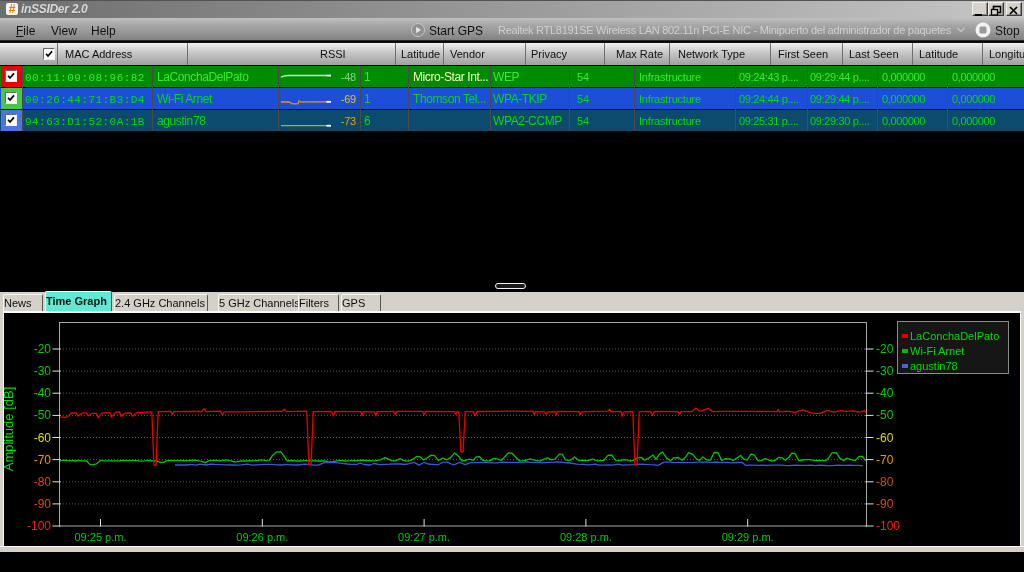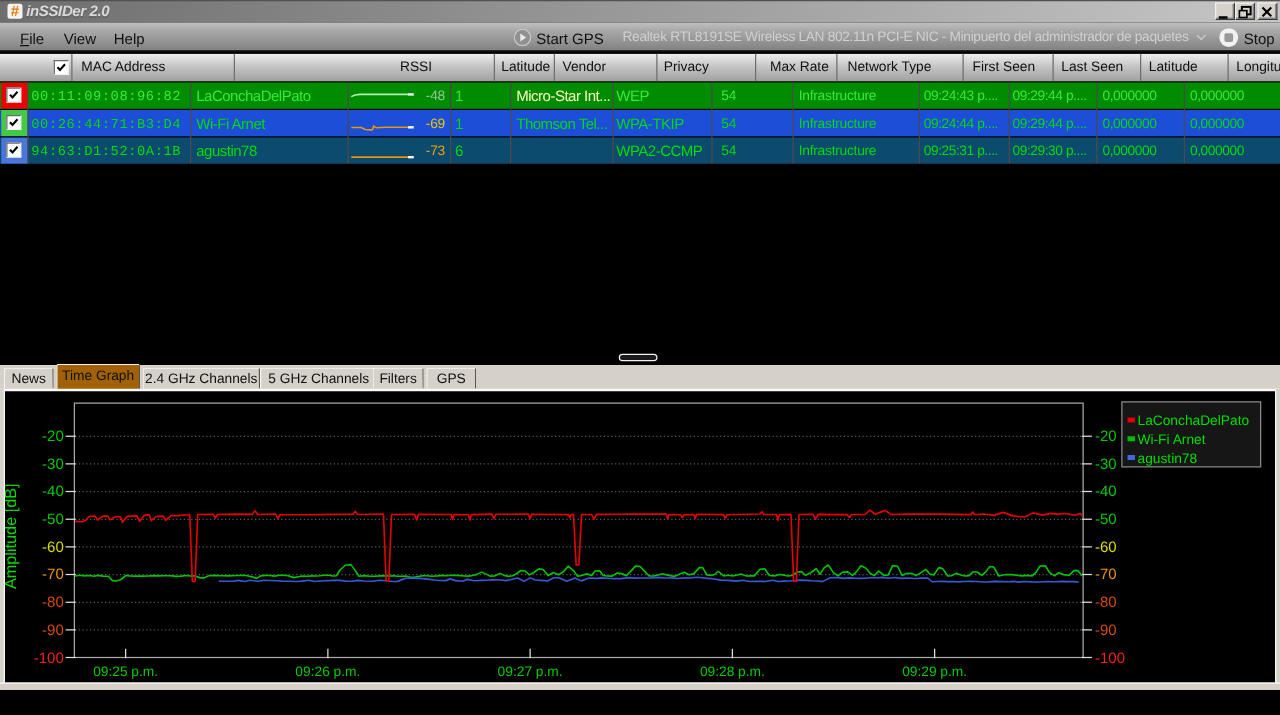--- a/index.html
+++ b/index.html
@@ -29,22 +29,22 @@
 .f11 { font-size:11px; letter-spacing:-0.2px; }
 .tight { letter-spacing:-0.35px; }
 .mono { font-family:"Liberation Mono",monospace; font-size:11px; letter-spacing:0.45px; top:4px; }
 .cbcell { position:absolute; left:1px; top:0; width:21px; height:21px; }
 .cbx { position:relative; width:12px; height:12px; background:#fff; border-top:1px solid #6a6a6a; border-left:1px solid #6a6a6a;
   border-right:1px solid #f0f0f0; border-bottom:1px solid #f0f0f0; }
 .cbx svg { position:absolute; left:1px; top:1px; }
 .tabbar { position:absolute; left:0; top:292px; width:1024px; height:20px; background:#d5d1c9; }
 .tab { position:absolute; top:2px; height:17px; background:#d5d1c9; border-top:1px solid #f6f4f0;
   border-left:1px solid #f6f4f0; border-right:1px solid #58584f; border-radius:2px 2px 0 0;
-  font-size:11px; color:#101010; text-align:center; line-height:16px; white-space:nowrap; overflow:hidden; }
-.tab.active { top:-1px; height:21px; background:#a16207; line-height:18px; }
+  font-size:11px; color:#101010; text-align:left; line-height:16px; white-space:nowrap; overflow:hidden; }
+.tab.active { top:-1px; height:21px; background:#5eead4; line-height:18px;font-weight:bold; }
 .statusbar { position:absolute; left:0; top:551px; width:1024px; height:21px; background:#d5d1c9;
   border-top:1px solid #4f4f4f; box-shadow:inset 0 1px 0 #fdfdfb; font-size:11px; color:#101010; }
 .sideL { position:absolute; left:0; top:311px; width:4px; height:241px; background:#d5d1c9;
   border-right:1.5px solid #fbfaf8; }
 .sideR { position:absolute; left:1020px; top:311px; width:4px; height:241px; background:#d5d1c9;
   border-left:1.5px solid #fbfaf8; }
 .topEdge { position:absolute; left:0; top:311px; width:1024px; height:2px; background:#fbfaf8; }
 .bottomEdge { position:absolute; left:0; top:546px; width:1024px; height:6px; background:#d5d1c9;
   border-top:1.5px solid #fbfaf8; }
 </style></head>
@@ -195,21 +195,21 @@
     <div style="position:absolute;left:807px;top:66px;width:1px;height:65px;background:#4a4a4a"></div>
     <div style="position:absolute;left:877px;top:66px;width:1px;height:65px;background:#4a4a4a"></div>
     <div style="position:absolute;left:947px;top:66px;width:1px;height:65px;background:#4a4a4a"></div>
 
 <div style="position:absolute;left:495px;top:283px;width:31px;height:6px;background:#1a1a1a;border:1.5px solid #f2f2f2;border-radius:3px"></div>
 
 <div class="tabbar">
   <div class="tab" style="left:3px;width:40px">News</div>
   <div class="tab active" style="left:45px;width:67px">Time Graph</div>
   <div class="tab" style="left:114px;width:94px">2.4 GHz Channels</div>
-  <div class="tab" style="left:208px;width:94px">5 GHz Channels</div>
+  <div class="tab" style="left:218px;width:94px">5 GHz Channels</div>
   <div class="tab" style="left:298px;width:41px">Filters</div>
   <div class="tab" style="left:341px;width:40px">GPS</div>
 </div>
 
 <svg id="graph" width="1024" height="240" style="position:absolute;left:0;top:312px" font-family="'Liberation Sans',sans-serif">
 <rect x="59.5" y="10.5" width="807" height="203.5" fill="none" stroke="#a8a8a8"></rect>
 <line x1="60" y1="37.0" x2="866" y2="37.0" stroke="#585858" stroke-width="1" stroke-dasharray="1 2"></line>
 <line x1="52.5" y1="37.0" x2="60.5" y2="37.0" stroke="#e0e0e0" stroke-width="1"></line>
 <line x1="865.5" y1="37.0" x2="873.5" y2="37.0" stroke="#e0e0e0" stroke-width="1"></line>
 <text x="51" y="41.0" text-anchor="end" fill="#00cc00" font-size="12">-20</text>

